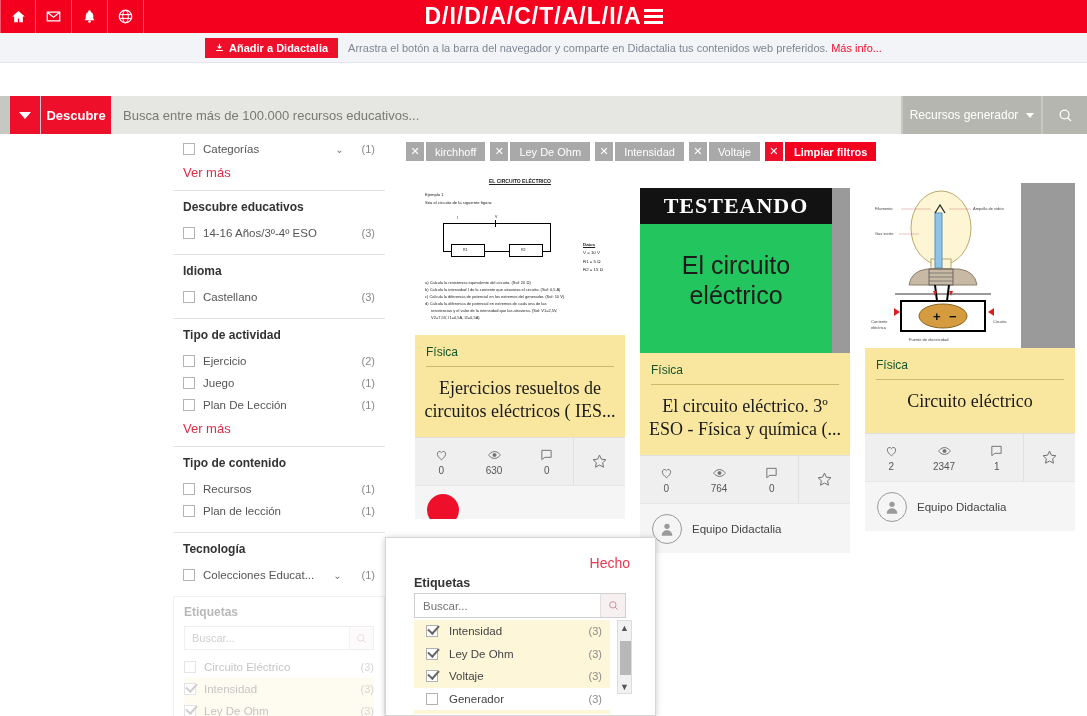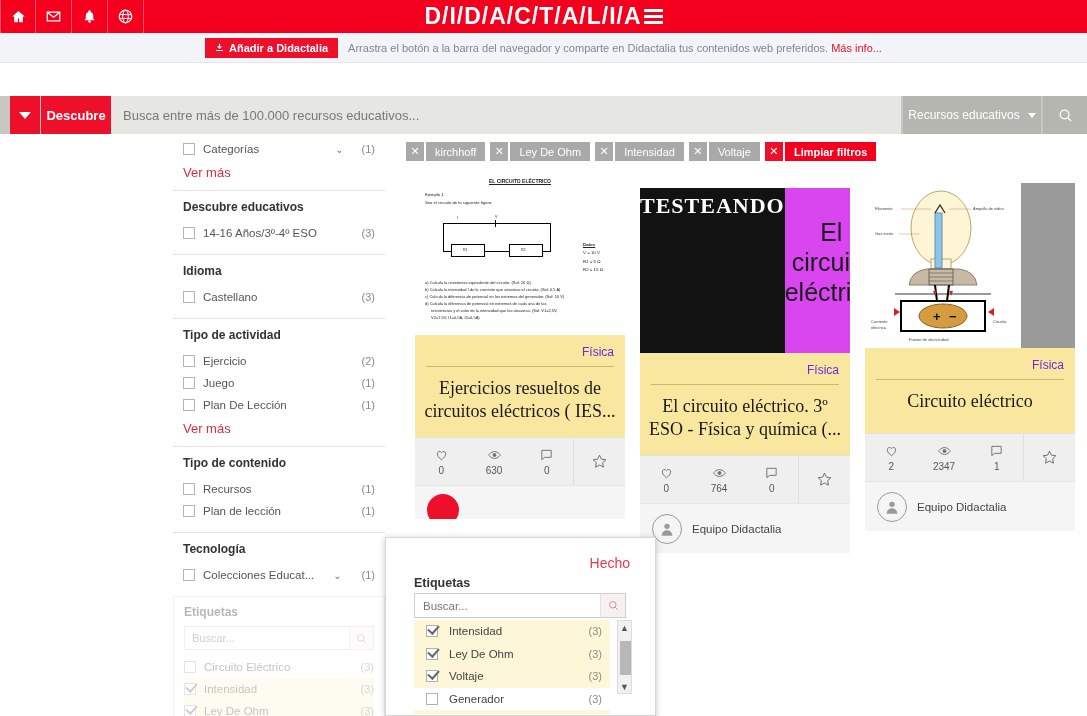--- a/index.html
+++ b/index.html
@@ -150,21 +150,21 @@
   }
   .chip.clear .chip-x { background:#ee0f2b; }
   .chip.clear .chip-lbl { background:#f4001e; font-weight:bold; }
 
   
   .cards { position:absolute; left:415px; top:170px; }
   .card { position:absolute; width:210px; background:#fff; }
   .card-thumb { width:210px; height:165px; overflow:hidden; position:relative; background:#fff; }
   .card-body { background:#f9e79f; padding:10px 8px 14px 8px; }
   .card-cat {
-    text-align:right; font-size:12px; color:#6d28d9; padding-bottom:7px;
+    text-align:left; font-size:12px; color:#14532d; padding-bottom:7px;
     border-bottom:1px solid #c9b96a; margin:0 3px 10px 3px;
   }
   .card-title {
     text-align:center; font-family:"Liberation Serif", serif; font-size:18px;
     line-height:1.28; color:#1a1a1a;
   }
   .card-stats {
     display:flex; height:48px; background:#efefef; border-top:1px solid #e0e0e0;
   }
   .stat {
@@ -194,21 +194,21 @@
   .doc-h { text-align:center; font-size:5px; font-weight:bold; text-decoration:underline; margin-bottom:8px; }
   .doc-l { font-size:4.2px; margin-bottom:3px; }
   .doc-circ { position:relative; height:62px; margin:6px 0 6px 0; }
   .wire { position:absolute; background:#000; }
   .res { position:absolute; border:1px solid #000; background:#fff; }
   .doc-datos { position:absolute; right:12px; top:30px; font-size:4.4px; line-height:1.9; }
   .doc-ans { font-size:4px; line-height:1.75; }
 
   
   .test-thumb { width:210px; height:165px; display:flex; }
-  .test-main { flex:1; background:#d946ef; display:flex; flex-direction:row;border-radius:13px; }
+  .test-main { flex:1; background:#22c55e; display:flex; flex-direction:column; }
   .test-band {
     background:#121212; color:#fff; text-align:center; font-family:"Liberation Serif", serif;
     font-weight:bold; font-size:22px; letter-spacing:1px; padding:5px 0;
   }
   .test-title {
     flex:1; display:flex; align-items:center; justify-content:center; text-align:center;
     font-size:25px; color:#1b1b1b; line-height:1.2; padding-bottom:18px;
   }
   .test-side { width:18px; background:#9a9a9a; }
 
@@ -326,21 +326,21 @@
   </div>
 </div>
 
 <div class="searchbar">
   <div class="discover-arrow">
     <span class="caret"></span>
   </div>
   <div class="discover-btn">Descubre</div>
   <input class="search-input" type="text" placeholder="Busca entre más de 100.000 recursos educativos..." style="">
   <div class="scope-select">
-    <span>Recursos educativos</span>
+    <span>Recursos generador</span>
     <span class="caret"></span>
   </div>
   <div class="search-go">
     <svg viewBox="0 0 24 24">
         <circle cx="10.5" cy="10.5" r="7"></circle>
         <path d="M15.5 15.5L21 21"></path>
       </svg>
   </div>
 </div>
 

